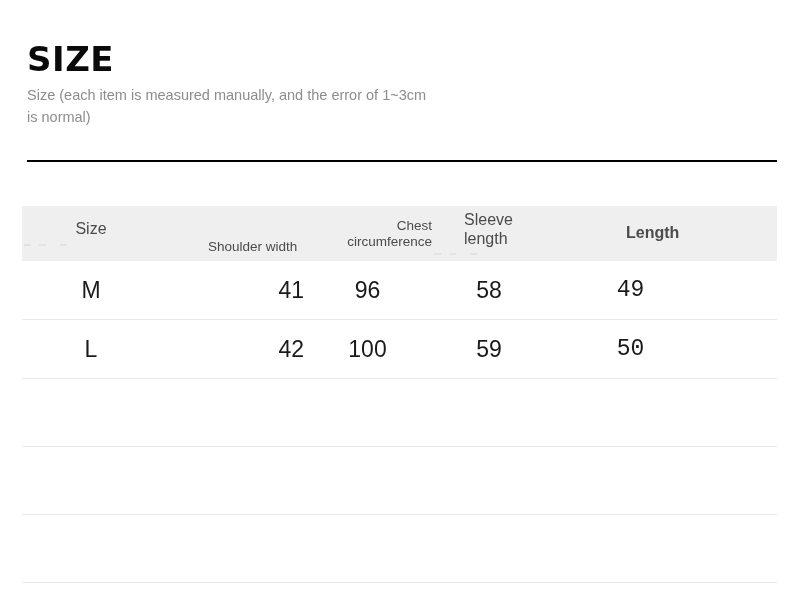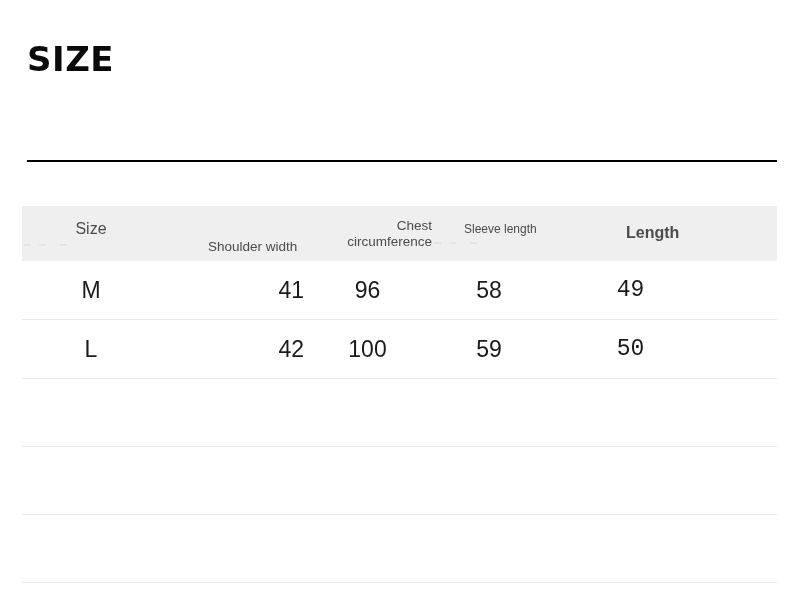--- a/index.html
+++ b/index.html
@@ -103,21 +103,21 @@
   th.h-shoulder .hd {
     text-align: left;
     padding-left: 26px;
     margin-top: 26px;
   }
   th.h-chest .hd {
     text-align: right;
     padding-left: 22px;
   }
   th.h-sleeve .hd {
-    font-size: 12px;
+    font-size: 16px;
     text-align: left;
     padding-left: 32px;
   }
   th.h-length .hd {
     font-size: 16px;
     text-align: left;
     padding-left: 72px;
     font-weight: bold;
   }
 
@@ -167,20 +167,21 @@
     border-top: none;
   }
 </style>
 </head>
 <body>
 
 <div class="page">
 
   <div class="heading-block">
     <h1 class="page-title">SIZE</h1>
+    <p class="page-subtitle">Size (each item is measured manually, and the error of 1~3cm is normal)</p>
   </div>
 
   <div class="title-rule"></div>
 
   <table class="size-table">
     <colgroup>
       <col class="c-size">
       <col class="c-sh">
       <col class="c-ch">
       <col class="c-sl">

